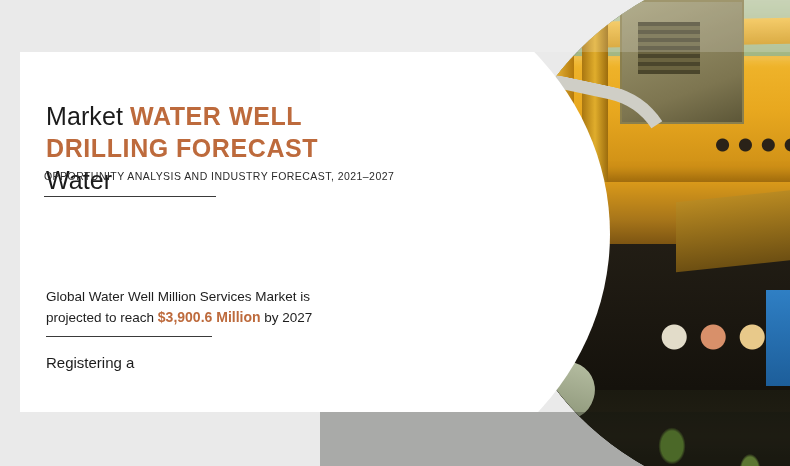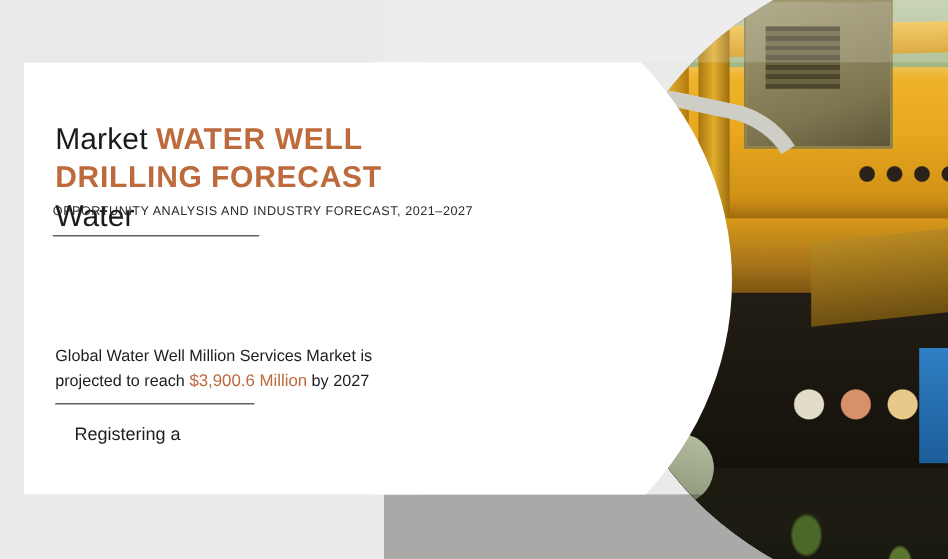--- a/index.html
+++ b/index.html
@@ -142,24 +142,24 @@
 
   .subtitle{position:absolute;left:24px;top:118px;width:340px;
     font-size:10.5px;letter-spacing:.45px;color:#2b2b2b;font-weight:400;white-space:nowrap;}
 
   .rule{position:absolute;background:#3a3a3a;height:1px;}
   .rule-1{left:24px;top:144px;width:172px;}
   .rule-2{left:26px;top:284px;width:166px;}
 
   .stat-line{position:absolute;left:26px;top:234px;width:320px;
     font-size:13.5px;line-height:21px;color:#1d1d1d;font-weight:400;}
-  .stat-line .accent{color:#bd6a3c;font-weight:400;font-size:14px;}
+  .stat-line .accent{color:#bd6a3c;font-weight:700;font-size:14px;}
 
   .cagr-block{position:absolute;left:26px;top:300px;width:330px;}
-  .cagr-top{font-size:15px;line-height:22px;color:#1d1d1d;font-weight:400;margin-left:16px;}
+  .cagr-top{font-size:15px;line-height:22px;color:#1d1d1d;font-weight:400;}
   .cagr-bottom{font-size:15px;line-height:24px;color:#1d1d1d;font-weight:400;}
   .cagr-bottom .accent{color:#bd6a3c;font-weight:700;}
 </style>
 </head>
 <body>
 
 <div class="stage">
 
   <div class="photo-layer">
     <div class="photo-clip">

